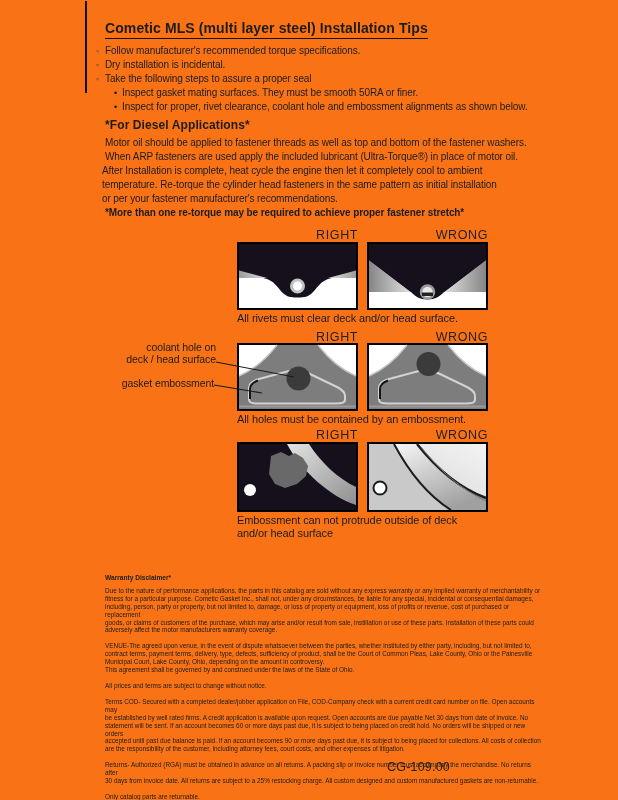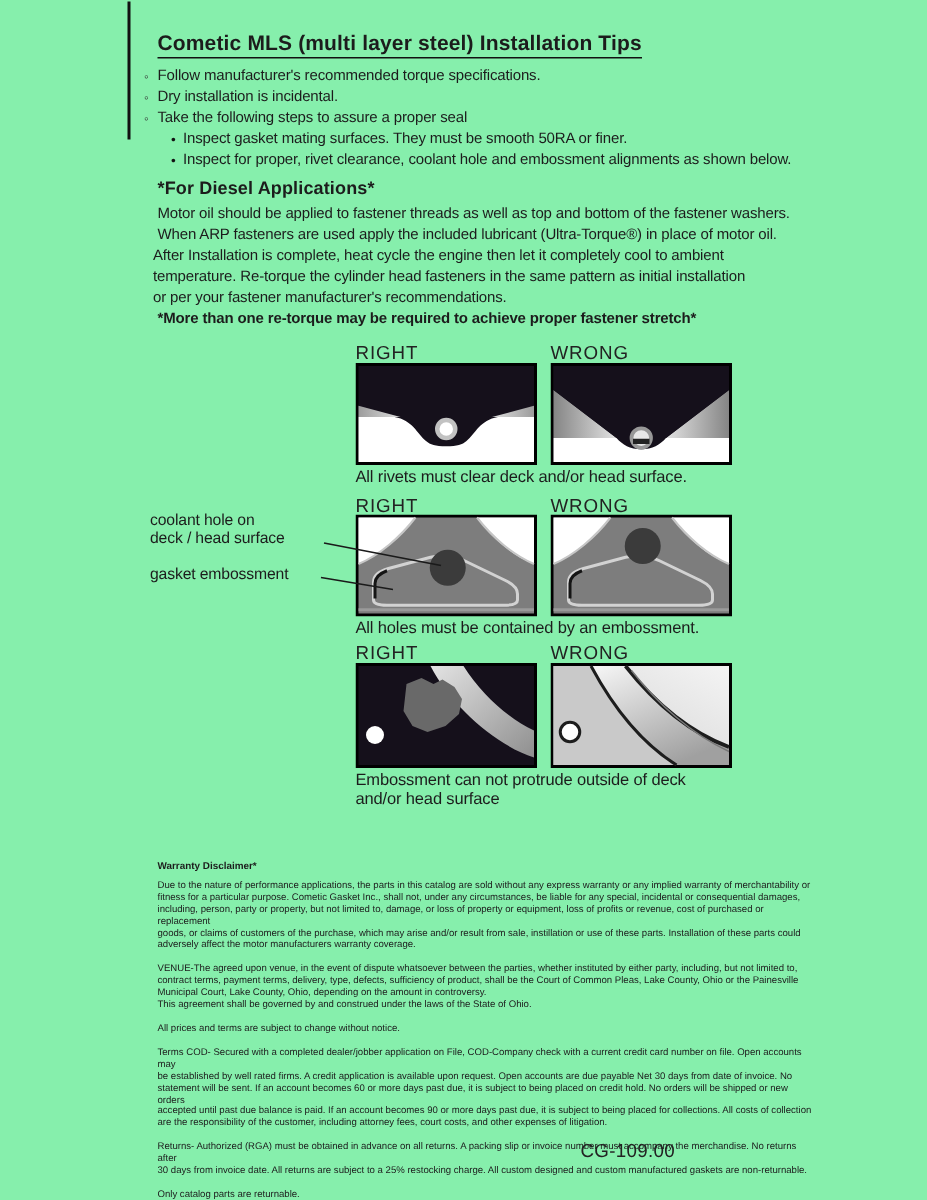--- a/index.html
+++ b/index.html
@@ -1,34 +1,34 @@
 <!DOCTYPE html>
 <html><head>
 <meta charset="utf-8">
 <style>
   html,body{margin:0;padding:0;background:#ffffff;}
   .page{
-    position:relative;width:618px;height:800px;background:#86efac;overflow:hidden;
+    position:relative;width:618px;height:800px;background:#f97316;overflow:hidden;
     font-family:"Liberation Sans", sans-serif;color:#1c1c1c;
   }
   .abs{position:absolute;}
   .tick-line{left:85px;top:1px;width:2px;height:92px;background:#111;}
   .title{
     left:105px;top:20px;font-size:14px;font-weight:bold;
     border-bottom:1.5px solid #111;padding-bottom:2px;letter-spacing:.1px;
   }
   .body-txt{font-size:10px;line-height:14px;letter-spacing:-.1px;white-space:pre-line;}
   .bullet-row{display:flex;align-items:flex-start;font-size:10px;line-height:14px;letter-spacing:-.1px;}
   .bullet-row .marker{width:9px;flex:0 0 9px;font-size:9px;color:#333;}
   .sub .marker{width:8px;flex:0 0 8px;font-size:9px;color:#111;}
   .section-heading{font-size:12px;font-weight:bold;letter-spacing:.1px;}
-  .dg-label{font-size:12.5px;letter-spacing:.6px;color:#222;text-align:left;width:121px;}
+  .dg-label{font-size:12.5px;letter-spacing:.6px;color:#222;text-align:right;width:121px;}
   .dg-caption{font-size:11px;line-height:12.5px;letter-spacing:-.1px;white-space:pre-line;}
   .panel{width:121px;}
-  .ann{font-size:10.5px;line-height:12px;text-align:left;white-space:pre-line;letter-spacing:-.1px;}
+  .ann{font-size:10.5px;line-height:12px;text-align:right;white-space:pre-line;letter-spacing:-.1px;}
   .warranty{left:105px;top:574px;width:440px;font-size:6.4px;line-height:7.9px;letter-spacing:0;}
   .warranty .w-head{font-weight:bold;margin:0 0 5px 0;font-size:6.6px;}
   .warranty p{margin:0 0 8px 0;white-space:pre-line;}
   .doc-code{left:387px;top:760px;font-size:12.5px;letter-spacing:.2px;color:#222;text-align:right;}
   .overlay{z-index:5;}
   svg{display:block;}
 </style>
 </head>
 <body>
 

